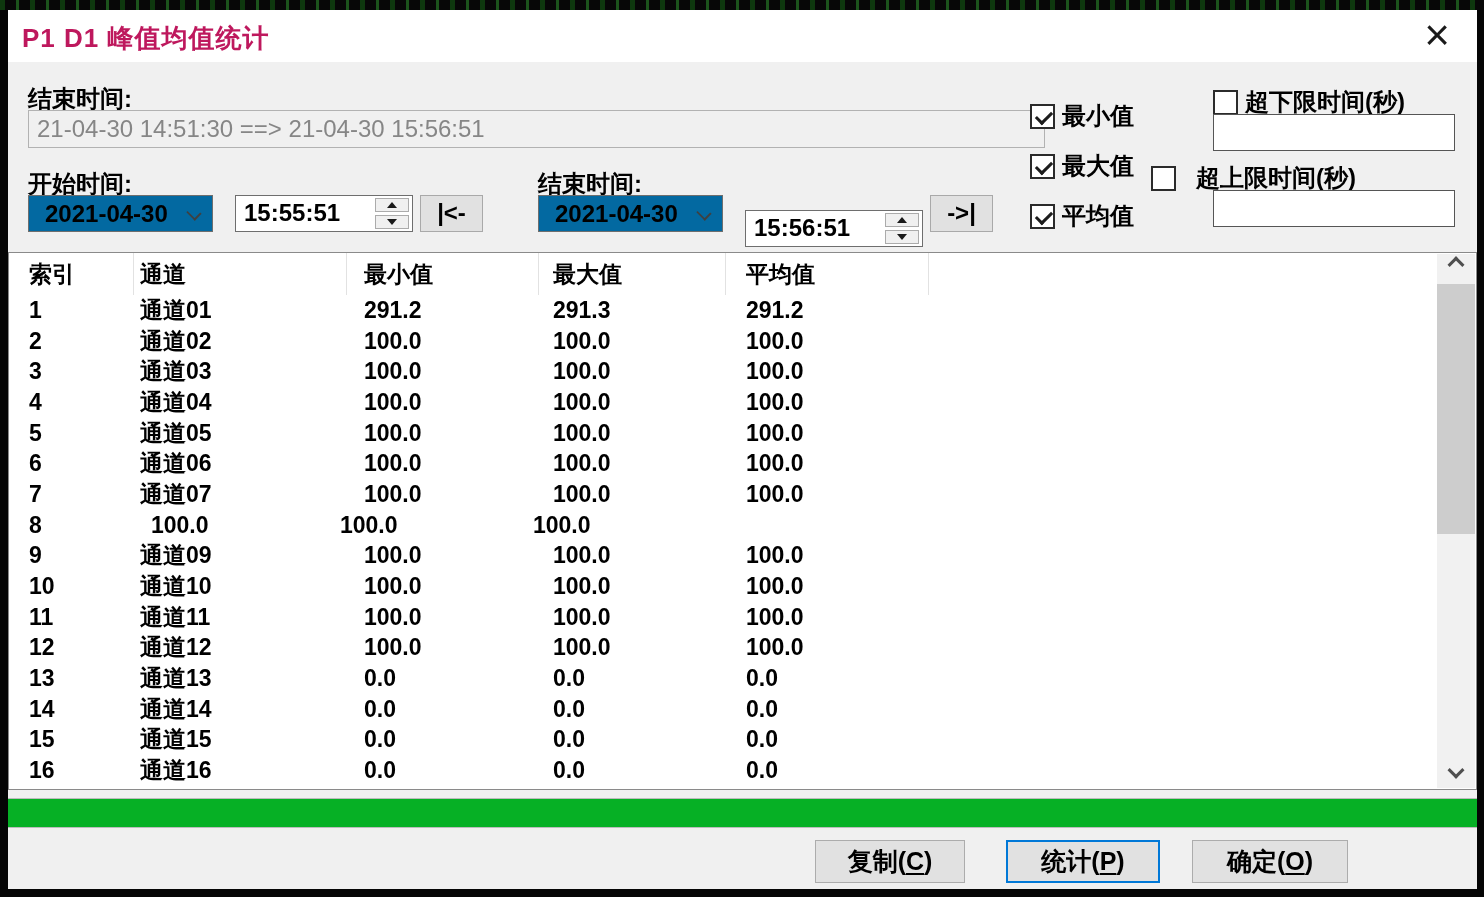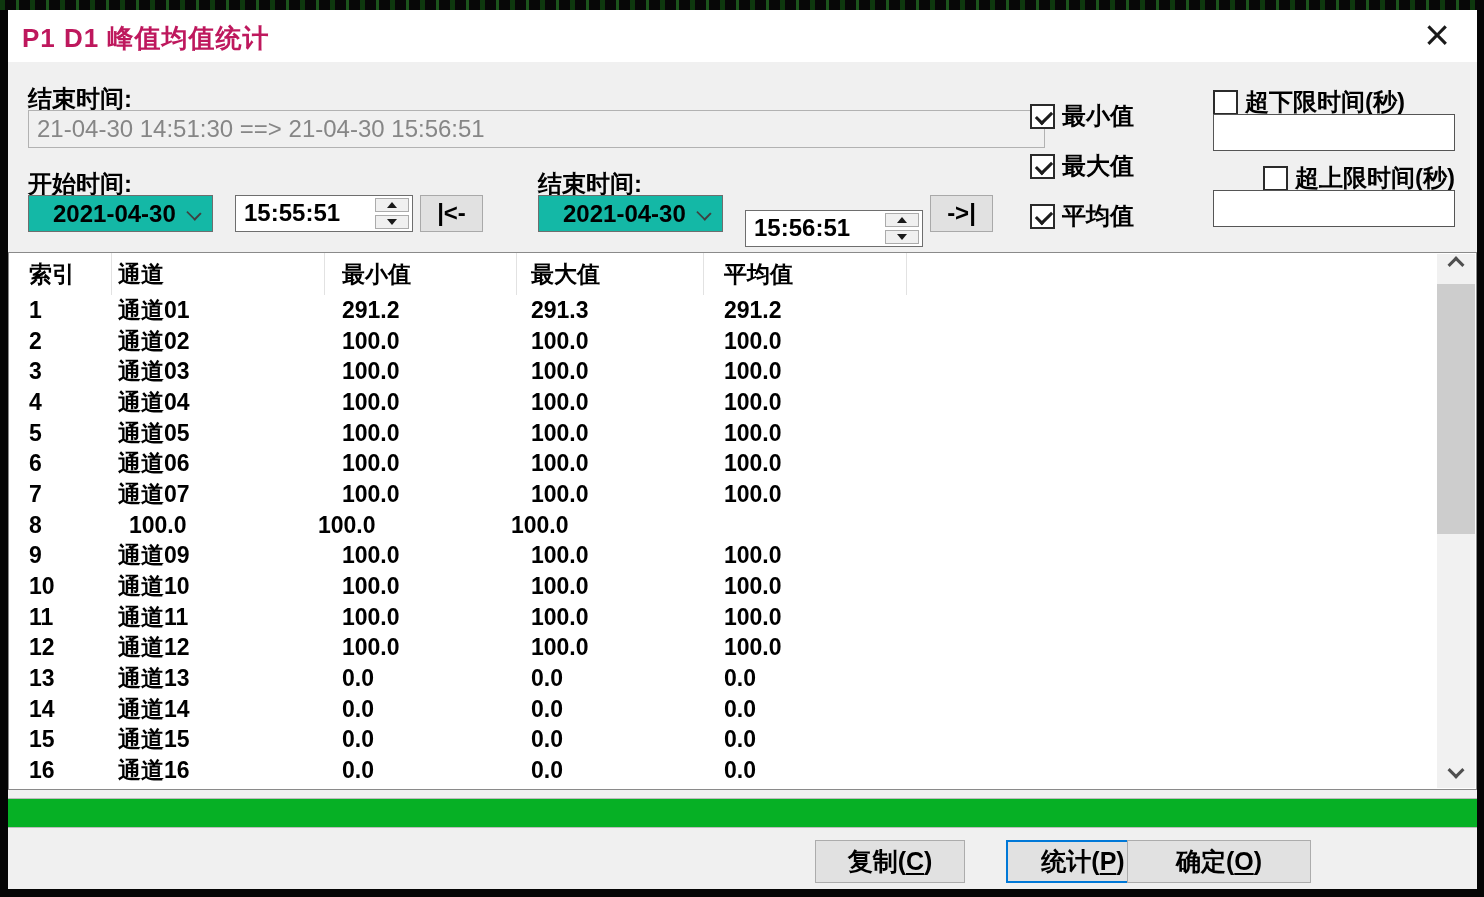--- a/index.html
+++ b/index.html
@@ -17,22 +17,22 @@
   .title { position:absolute; left:14px; top:11px; font-size:26px; font-weight:700; color:#be185d; letter-spacing:1px; }
   .close-btn { position:absolute; right:16px; top:2px; width:48px; height:48px; text-align:center;
     font-size:44px; font-weight:300; color:#1a1a1a; line-height:46px; cursor:pointer; }
 
   
   .lbl { position:absolute; font-size:24px; font-weight:700; color:#000; }
 
   
   .txt-disabled { position:absolute; background:#f0f0f0; border:1px solid #b2b2b2;
     font-size:24px; color:#868686; padding:2px 8px; line-height:32px; white-space:nowrap; overflow:hidden; }
-  .combo { position:absolute; background:#14b8a6; border:1px solid #6e6e6e; font-size:24px; font-weight:700;
-    color:#000; padding-left:24px; display:flex; align-items:center; cursor:pointer; }
+  .combo { position:absolute; background:#0369a1; border:1px solid #6e6e6e; font-size:24px; font-weight:700;
+    color:#000; padding-left:16px; display:flex; align-items:center; cursor:pointer; }
   .combo .chev { position:absolute; right:12px; top:11px; width:12px; height:12px;
     border-right:2px solid #404040; border-bottom:2px solid #404040; transform:rotate(45deg) scale(1,.8); }
   .spinbox { position:absolute; background:#fff; border:1px solid #6e6e6e; font-size:24px; font-weight:700;
     color:#000; }
   .spinbox .val { position:absolute; left:8px; top:3px;text-align:center; }
   .spin { position:absolute; right:3px; width:34px; height:14px; background:#f0f0f0; border:1px solid #ababab;
     display:flex; align-items:center; justify-content:center; cursor:pointer; }
   .spin.up { top:2px; } .spin.dn { bottom:2px; }
   .tri-up { width:0; height:0; border-left:5px solid transparent; border-right:5px solid transparent; border-bottom:6px solid #1a1a1a; }
   .tri-dn { width:0; height:0; border-left:5px solid transparent; border-right:5px solid transparent; border-top:6px solid #1a1a1a; }
@@ -47,21 +47,21 @@
   .chk-lbl { font-size:24px; font-weight:700; color:#000; margin-left:7px; white-space:nowrap; }
   .limit-input { position:absolute; background:#fff; border:1px solid #555; font-size:24px; color:#000; padding:0 8px; }
 
   
   .table { position:absolute; left:0; top:242px; width:1469px; height:538px; background:#fff; border:1px solid #8a8a8a; }
   .thead { position:absolute; left:0; top:0; right:39px; height:42px; display:flex; background:#fff; }
   .th { font-size:23px; font-weight:700; color:#000; line-height:42px; border-right:1px solid #e2e2e2; overflow:hidden; white-space:nowrap; }
   .tbody { position:absolute; left:0; top:42px; right:39px; bottom:0; overflow:hidden; }
   .trow { display:flex; height:30.7px; align-items:center; }
   .c { font-size:23px; font-weight:700; color:#000; white-space:nowrap; overflow:hidden; }
-  .w1 { width:103px; padding-left:20px; } .w2 { width:213px; padding-left:6px; }
+  .w1 { width:125px; padding-left:20px; } .w2 { width:213px; padding-left:6px; }
   .w3 { width:192px; padding-left:17px; } .w4 { width:187px; padding-left:14px; }
   .w5 { width:203px; padding-left:20px; } .w6 { flex:1; }
 
   
   .scrollbar { position:absolute; top:1px; right:1px; bottom:1px; width:38px; background:#f1f1f1; }
   .sb-btn { position:absolute; left:0; width:38px; height:30px; display:flex; align-items:center; justify-content:center; cursor:pointer; }
   .sb-btn.up { top:0; } .sb-btn.dn { bottom:0; }
   .sb-chev { width:12px; height:12px; border-right:3px solid #4f4f4f; border-bottom:3px solid #4f4f4f; }
   .sb-btn.up .sb-chev { transform:rotate(-135deg) translate(3px,3px); }
   .sb-btn.dn .sb-chev { transform:rotate(45deg) translate(-2px,-2px); }
@@ -136,21 +136,21 @@
     <div class="chk-row checked" style="left:1022px; top:190px;">
       <span class="chk"></span>
       <span class="chk-lbl">平均值</span>
     </div>
 
     <div class="chk-row" style="left:1205px; top:76px;">
       <span class="chk"></span>
       <span class="chk-lbl">超下限时间(秒)</span>
     </div>
     <input class="limit-input" style="left: 1205px; top: 104px; width: 242px; height: 37px;" value="">
-    <div class="chk-row" style="left:1255px; top:152px;">
+    <div class="chk-row" style="left:1143px; top:152px;gap:13px;">
       <span class="chk"></span>
       <span class="chk-lbl">超上限时间(秒)</span>
     </div>
     <input class="limit-input" style="left: 1205px; top: 180px; width: 242px; height: 37px;" value="">
 
     <div class="table">
       <div class="thead">
         <div class="th w1">索引</div>
         <div class="th w2">通道</div>
         <div class="th w3">最小值</div>
@@ -312,16 +312,16 @@
           </div>
       </div>
     </div>
 
     <div class="progress">
       <div class="progress-fill" id="progress-fill" style="width: 100%; background: rgb(6, 176, 37);"></div>
     </div>
 
     <div class="btn" style="left:807px; width:150px;"><span>复制(</span><u>C</u><span>)</span></div>
     <div class="btn default" style="left:998px; width:154px;"><span>统计(</span><u>P</u><span>)</span></div>
-    <div class="btn" style="left:1119px; width:184px;"><span>确定(</span><u>O</u><span>)</span></div>
+    <div class="btn" style="left:1184px; width:156px;"><span>确定(</span><u>O</u><span>)</span></div>
 
   </div>
 </div>
 
 </body></html>

